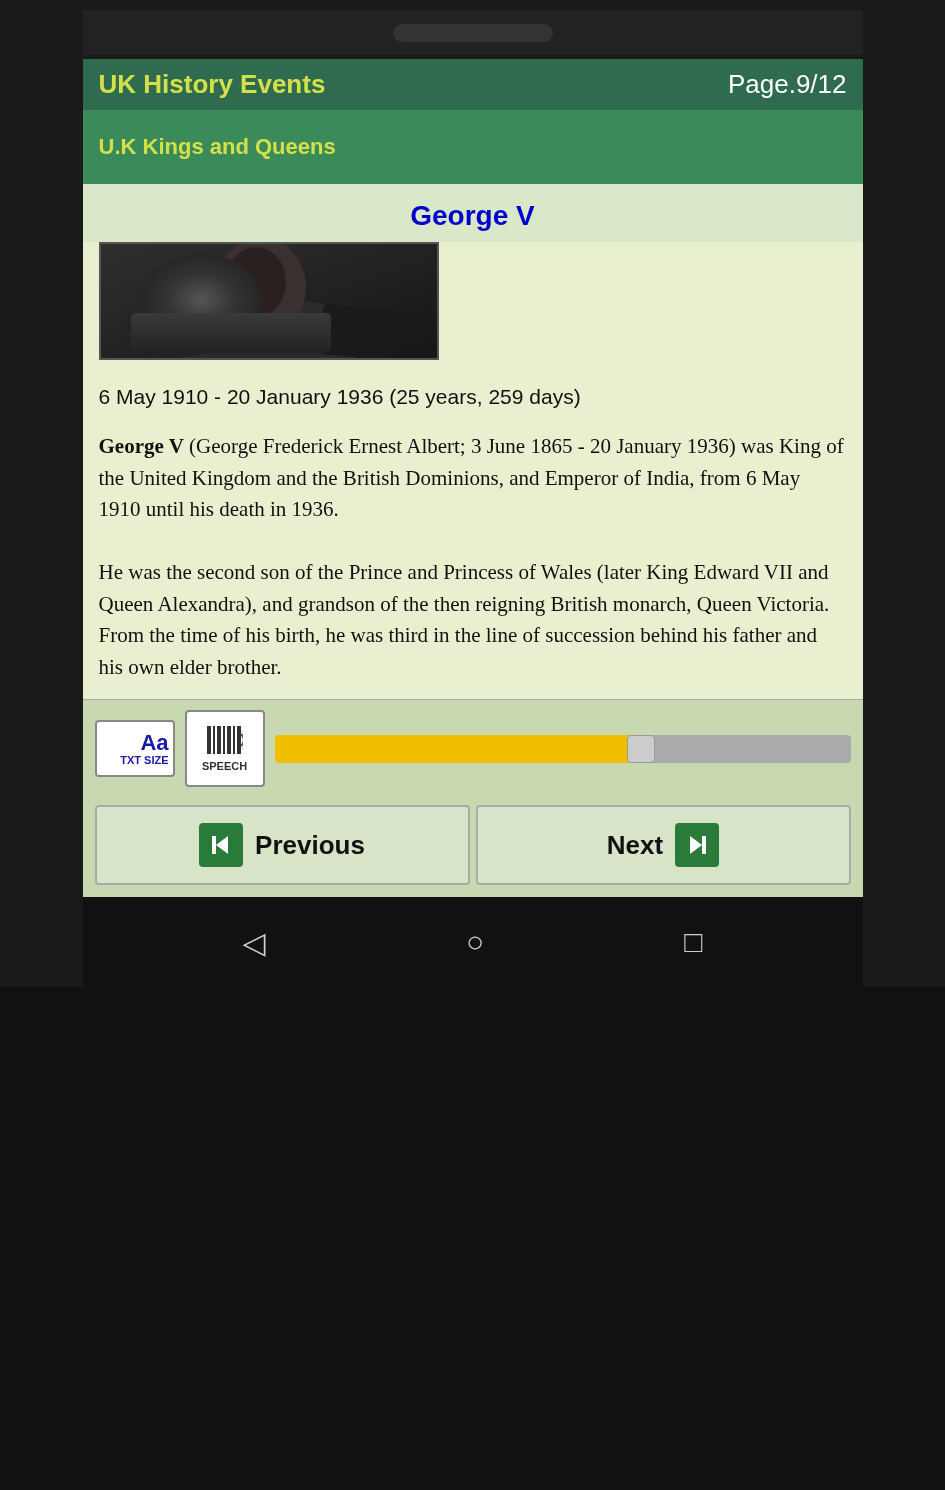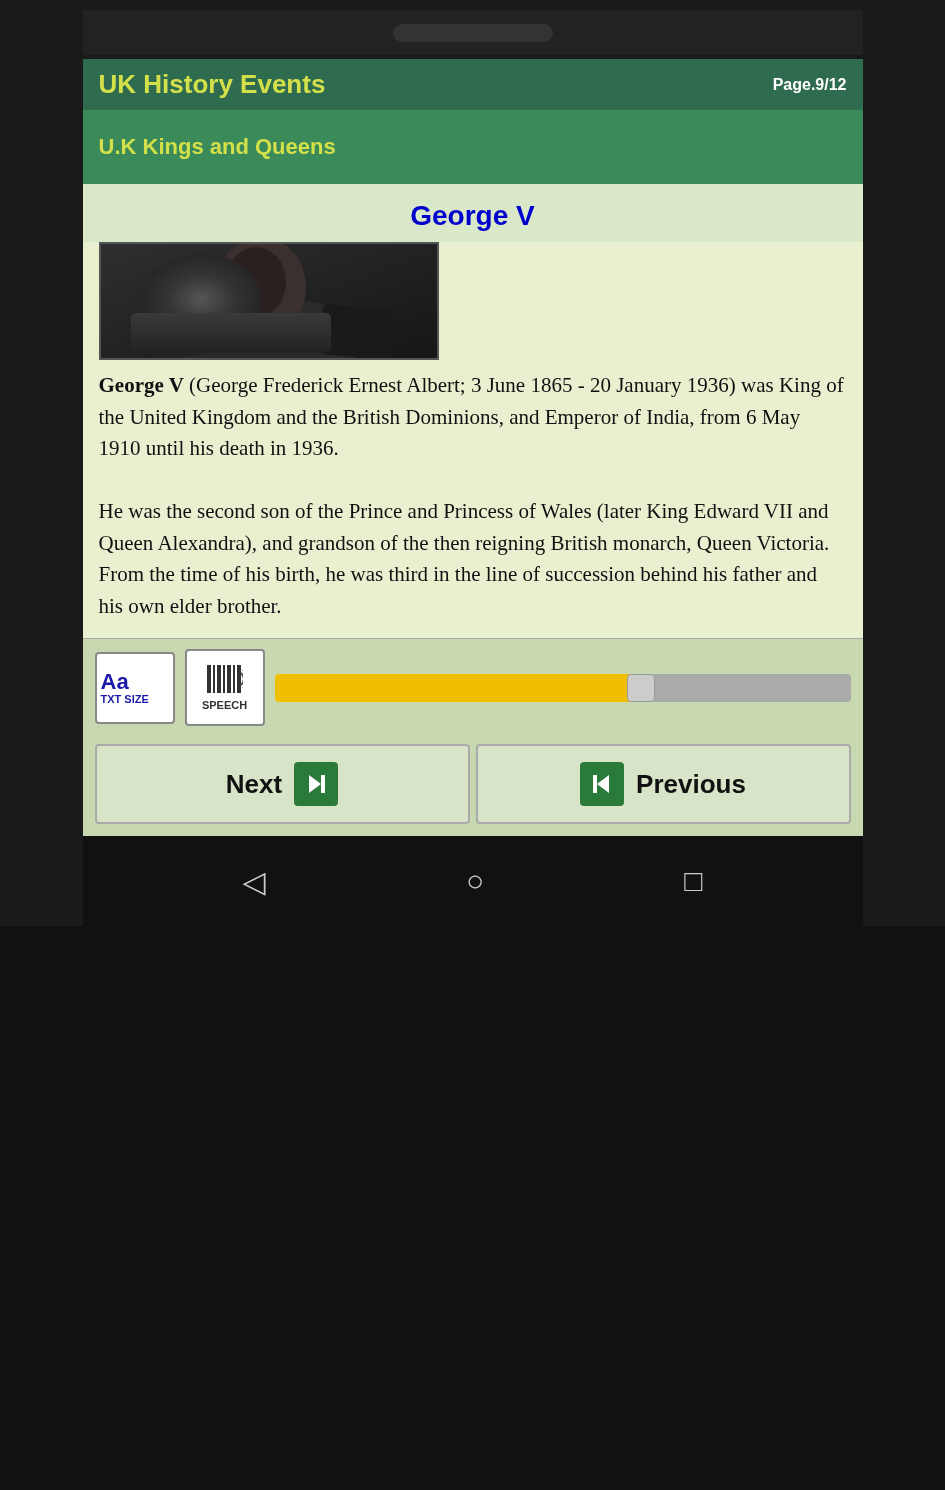--- a/index.html
+++ b/index.html
@@ -51,22 +51,22 @@
     }
 
     .header-title {
       color: #d4e04a;
       font-size: 26px;
       font-weight: bold;
     }
 
     .header-page {
       color: white;
-      font-size: 16px;
-      font-weight: bold;
+      font-size: 26px;
+      font-weight: normal;
     }
 
     .sub-header-bar {
       background: #3a8a5a;
       padding: 24px 16px;
     }
 
     .sub-header-title {
       color: #d4e04a;
       font-size: 22px;
@@ -158,24 +158,24 @@
       align-items: center;
       gap: 10px;
       border-top: 1px solid #aaa;
     }
 
     .txt-size-btn {
       background: white;
       border: 2px solid #888;
       border-radius: 4px;
       width: 80px;
-      height: 72px;
+      height: 57px;
       display: flex;
       flex-direction: column;
-      align-items: flex-start;
+      align-items: flex-end;
       justify-content: center;
       cursor: pointer;
       padding: 4px;
     }
 
     .txt-size-aa {
       color: #1a1aaa;
       font-size: 22px;
       font-weight: bold;
       line-height: 1;
@@ -344,20 +344,21 @@
           <defs>
             <linearGradient id="bg" x1="0%" y1="0%" x2="100%" y2="100%">
               <stop offset="0%" style="stop-color:#444;stop-opacity:1"></stop>
               <stop offset="100%" style="stop-color:#111;stop-opacity:1"></stop>
             </linearGradient>
           </defs>
         </svg>
       </div>
     </div>
 
+    <div class="dates-text">6 May 1910 - 20 January 1936 (25 years, 259 days)</div>
 
     <div class="description-text">
       <p>
         <span class="bold">George V</span><span> (George Frederick Ernest Albert; 3 June 1865 - 20 January 1936) was King of the United Kingdom and the British Dominions, and Emperor of India, from 6 May 1910 until his death in 1936.</span>
       </p>
       <br>
       <p>He was the second son of the Prince and Princess of Wales (later King Edward VII and Queen Alexandra), and grandson of the then reigning British monarch, Queen Victoria. From the time of his birth, he was third in the line of succession behind his father and his own elder brother.</p>
     </div>
 
   </div>
@@ -386,38 +387,38 @@
       <span class="speech-label">SPEECH</span>
     </div>
     <div class="slider-container">
       <div class="slider-track">
         <div class="slider-thumb"></div>
       </div>
     </div>
   </div>
 
   <div class="nav-buttons">
+    <div class="nav-btn">
+      <div class="nav-icon">
+        <svg width="22" height="22" viewBox="0 0 22 22" xmlns="http://www.w3.org/2000/svg">
+          <rect x="2" y="2" width="4" height="18" fill="white"></rect>
+          <polygon points="18,2 6,11 18,20" fill="white"></polygon>
+        </svg>
+      </div>
+      <span>Previous</span>
+    </div>
     <div class="nav-btn">
       <span>Next</span>
       <div class="nav-icon">
         <svg width="22" height="22" viewBox="0 0 22 22" xmlns="http://www.w3.org/2000/svg">
           <rect x="16" y="2" width="4" height="18" fill="white"></rect>
           <polygon points="4,2 16,11 4,20" fill="white"></polygon>
         </svg>
       </div>
     </div>
-    <div class="nav-btn">
-      <div class="nav-icon">
-        <svg width="22" height="22" viewBox="0 0 22 22" xmlns="http://www.w3.org/2000/svg">
-          <rect x="2" y="2" width="4" height="18" fill="white"></rect>
-          <polygon points="18,2 6,11 18,20" fill="white"></polygon>
-        </svg>
-      </div>
-      <span>Previous</span>
-    </div>
   </div>
 
 </div>
 
 <div class="phone-nav-bar">
   <span class="phone-nav-icon">◁</span>
   <span class="phone-nav-icon">○</span>
   <span class="phone-nav-icon">□</span>
 </div>
 

